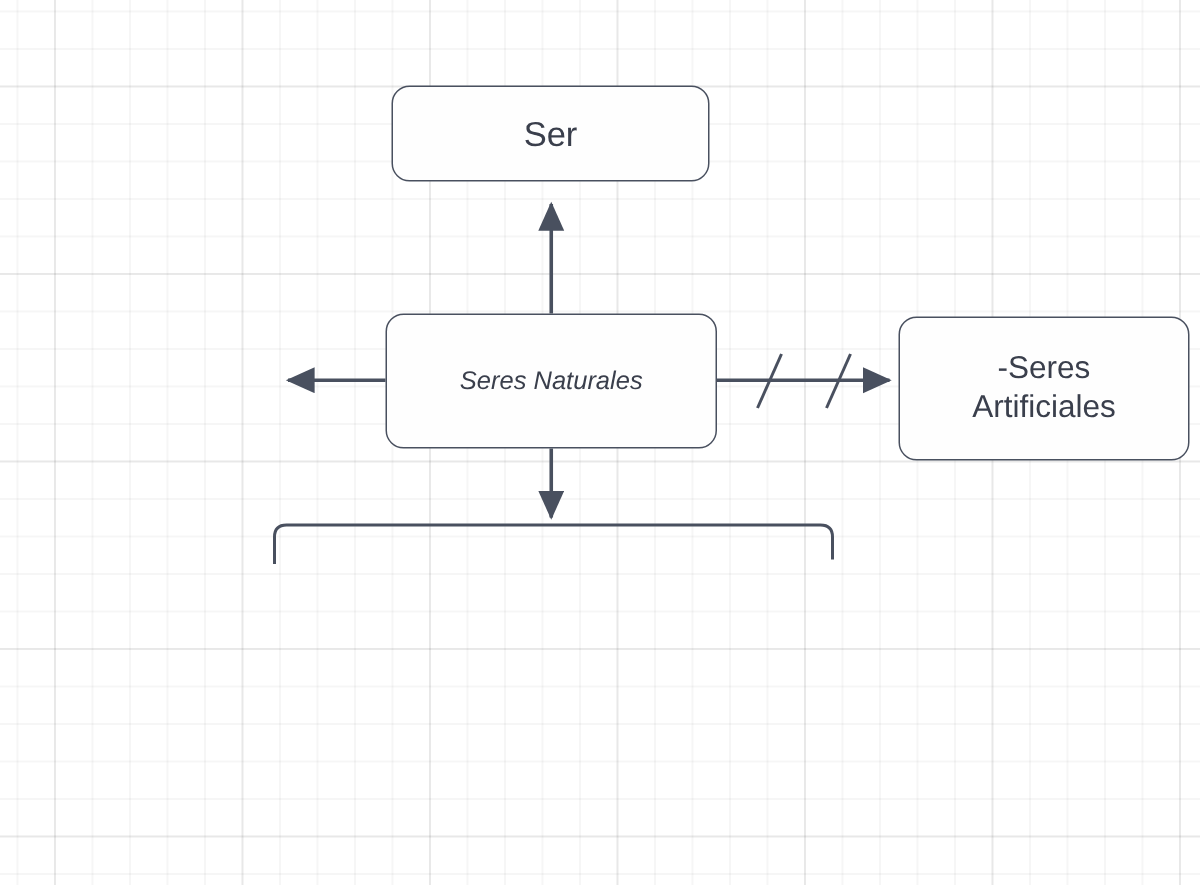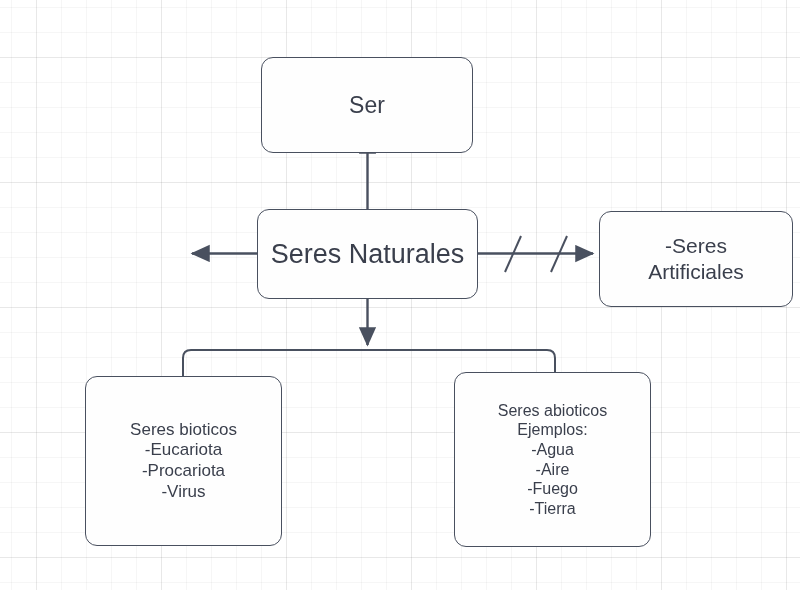--- a/index.html
+++ b/index.html
@@ -45,29 +45,30 @@
     text-align: center;
     color: #3a3f4c;
     line-height: 1.22;
     white-space: pre-line;
     z-index: 2;
   }
   #node-ser {
     left: 261px;
     top: 57px;
     width: 212px;
-    height: 96px;
+    height: 64px;
     font-size: 23px;
   }
   #node-seres-naturales {
     left: 257px;
     top: 209px;
     width: 221px;
     height: 90px;
-    font-size: 27px;
+    font-size: 17px;
+    font-style: italic;
   }
   #node-formacion {
     left: 10px;
     top: 182px;
     width: 176px;
     height: 145px;
     font-size: 16px;
   }
   #node-artificiales {
     left: 599px;
@@ -125,25 +126,15 @@
   </svg>
 
   <div class="node" id="node-ser">Ser</div>
 
   <div class="node" id="node-seres-naturales">Seres Naturales</div>
 
 
   <div class="node" id="node-artificiales">-Seres
 Artificiales</div>
 
-  <div class="node" id="node-bioticos">Seres bioticos
--Eucariota
--Procariota
--Virus</div>
 
-  <div class="node" id="node-abioticos">Seres abioticos
-Ejemplos:
--Agua
--Aire
--Fuego
--Tierra</div>
 
 </div>
 
 </body></html>

